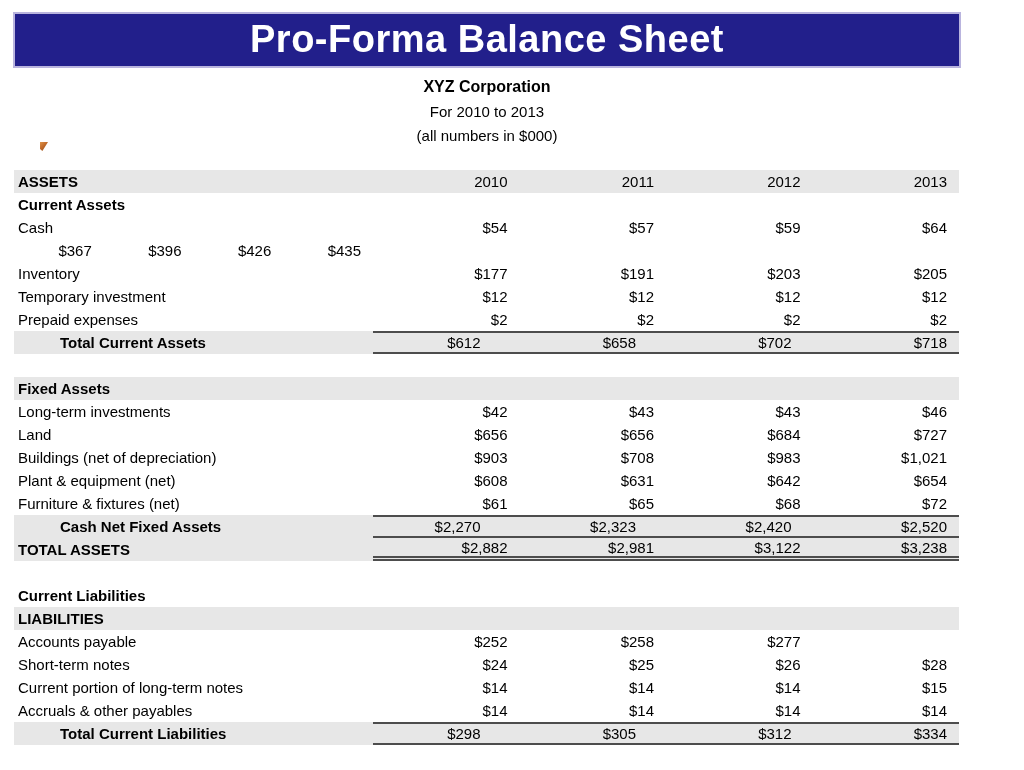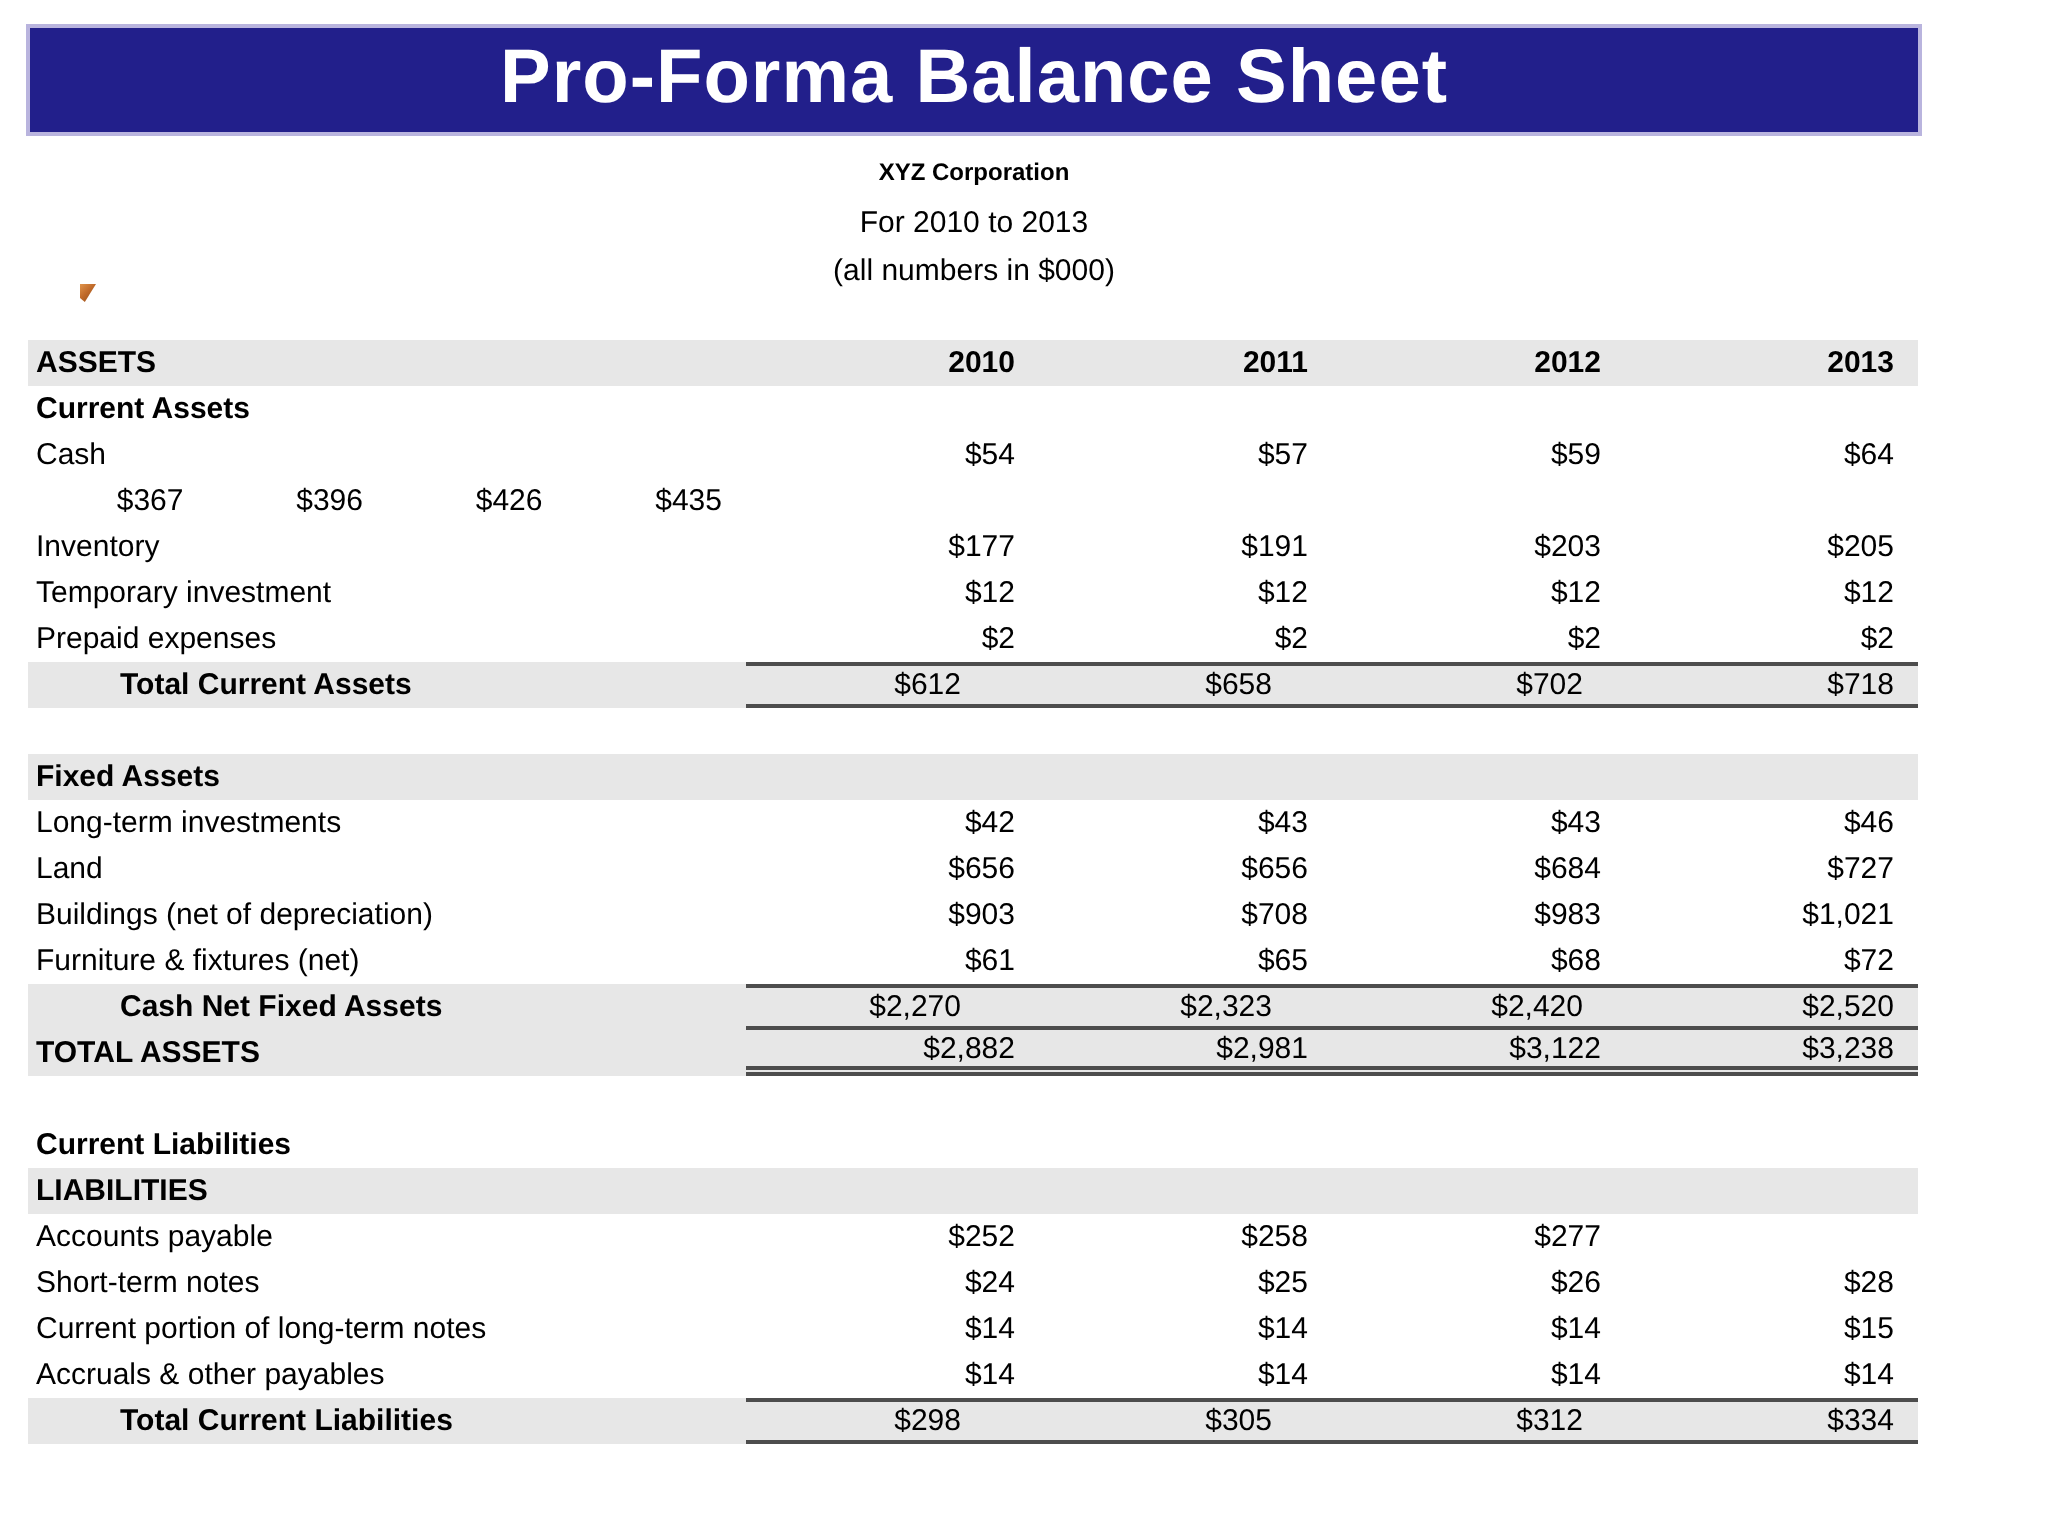--- a/index.html
+++ b/index.html
@@ -10,21 +10,21 @@
   body{font-family:"Liberation Sans","DejaVu Sans",sans-serif;color:var(--ink);background:#fff;}
   .page{position:relative;width:1024px;height:768px;background:#fff;overflow:hidden;}
 
   .banner{
     position:absolute;left:13px;top:12px;width:948px;height:56px;box-sizing:border-box;
     background:var(--banner);border:2px solid var(--banner-border);
     color:#fff;font-size:38px;font-weight:bold;text-align:center;line-height:50px;
     letter-spacing:0.5px;
   }
   .subtitle-block{position:absolute;left:13px;top:74px;width:948px;text-align:center;}
-  .company{font-size:12px;font-weight:bold;line-height:25px;}
+  .company{font-size:16px;font-weight:bold;line-height:25px;}
   .period{font-size:15px;line-height:25px;}
   .units{font-size:15px;line-height:24px;}
 
   .marker{
     position:absolute;left:40px;top:142px;width:8px;height:9px;
     background:linear-gradient(135deg,#e0944a 0%,var(--marker) 45%,#8a4a1a 100%);
     clip-path:polygon(0 0,100% 0,30% 100%,0 78%);
   }
 
   .sheet{position:absolute;left:14px;top:170px;width:945px;}
@@ -34,21 +34,21 @@
   .label{
     display:flex;align-items:center;padding-left:4px;font-size:15px;white-space:nowrap;
   }
   .header .label,.subhead .label,.section .label,.total .label,.grandtotal .label{font-weight:bold;}
   .total .label{padding-left:46px;}
   .data{display:grid;grid-template-columns:repeat(4,1fr);box-sizing:border-box;height:100%;}
   .num{
     display:flex;align-items:center;justify-content:flex-end;
     padding-right:12px;font-size:15px;
   }
-  .header .num{font-weight:bold;}
+  .header .num{font-weight:normal;}
   .line-top{border-top:2px solid var(--line);gap:36px;}
   .line-bottom{border-bottom:2px solid var(--line);}
   .double-bottom{border-bottom:5px double var(--line);}
 </style>
 </head>
 <body>
 
 <div class="page">
 
   <div class="banner">
@@ -166,20 +166,29 @@
       <div class="row item">
         <div class="label">Buildings (net of depreciation)</div>
         <div class="data">
           <div class="num">$903</div>
           <div class="num">$708</div>
           <div class="num">$983</div>
           <div class="num">$1,021</div>
         </div>
       </div>
       <div class="row item">
+        <div class="label">Plant &amp; equipment (net)</div>
+        <div class="data">
+          <div class="num">$608</div>
+          <div class="num">$631</div>
+          <div class="num">$642</div>
+          <div class="num">$654</div>
+        </div>
+      </div>
+      <div class="row item">
         <div class="label">Furniture &amp; fixtures (net)</div>
         <div class="data">
           <div class="num">$61</div>
           <div class="num">$65</div>
           <div class="num">$68</div>
           <div class="num">$72</div>
         </div>
       </div>
       <div class="row total">
         <div class="label">Cash Net Fixed Assets</div>

